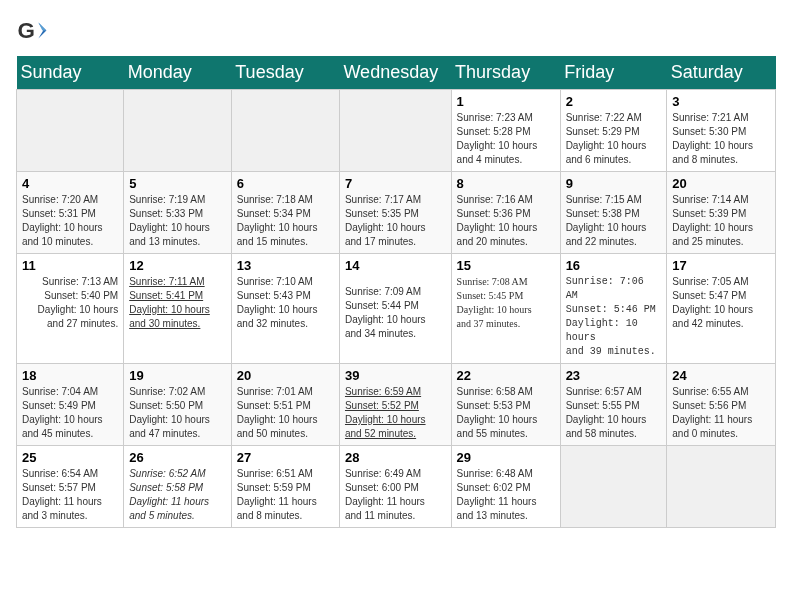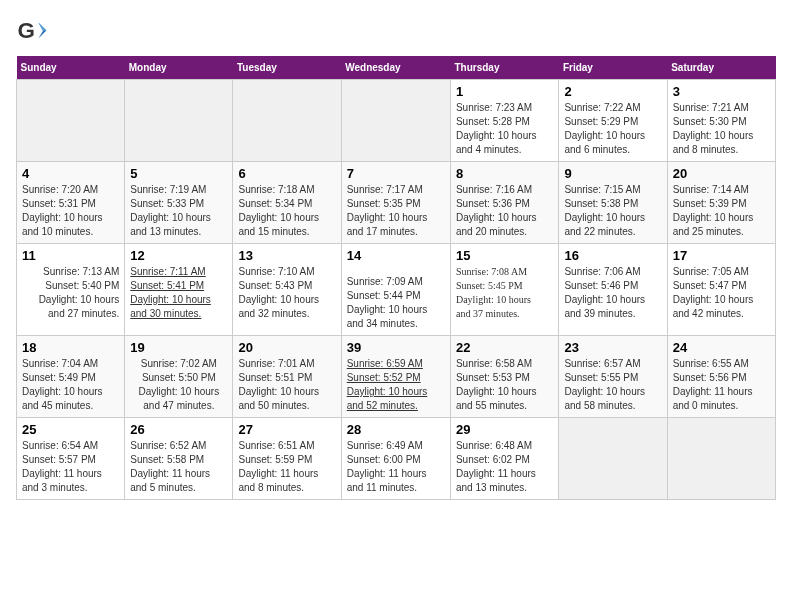--- a/index.html
+++ b/index.html
@@ -52,26 +52,26 @@
       font-size: 16px;
       font-weight: normal;
       color: #444;
     }
     table {
       width: 100%;
       border-collapse: collapse;
       font-size: 11px;
     }
     thead tr th {
-      background: #701a75;
+      background: #0f766e;
       color: #fff;
       padding: 6px 4px;
       text-align: left;
-      font-size: 10px;
-      font-weight: bold;
+      font-size: 18px;
+      font-weight: normal;
     }
     tbody tr td {
       border: 1px solid #ccc;
       padding: 4px 5px;
       vertical-align: top;
       width: 113px;
       min-height: 80px;
       background: #fff;
     }
     tbody tr:nth-child(even) td {
@@ -235,21 +235,21 @@
         </td>
         <td>
           <span class="day-number">15</span>
           <div class="day-info" style="white-space: pre-line; font-family: Liberation Serif, serif;">Sunrise: 7:08 AM
 Sunset: 5:45 PM
 Daylight: 10 hours
 and 37 minutes.</div>
         </td>
         <td>
           <span class="day-number">16</span>
-          <div class="day-info" style="white-space: pre-line;">Sunrise: 7:06 AM
+          <div class="day-info" style="white-space: pre-line; font-family: Liberation Mono, monospace;">Sunrise: 7:06 AM
 Sunset: 5:46 PM
 Daylight: 10 hours
 and 39 minutes.</div>
         </td>
         <td>
           <span class="day-number">17</span>
           <div class="day-info" style="white-space: pre-line;">Sunrise: 7:05 AM
 Sunset: 5:47 PM
 Daylight: 10 hours
 and 42 minutes.</div>
@@ -258,21 +258,21 @@
       <tr>
         <td>
           <span class="day-number">18</span>
           <div class="day-info" style="white-space: pre-line;">Sunrise: 7:04 AM
 Sunset: 5:49 PM
 Daylight: 10 hours
 and 45 minutes.</div>
         </td>
         <td>
           <span class="day-number">19</span>
-          <div class="day-info" style="white-space: pre-line; text-align: center;">Sunrise: 7:02 AM
+          <div class="day-info" style="white-space: pre-line;">Sunrise: 7:02 AM
 Sunset: 5:50 PM
 Daylight: 10 hours
 and 47 minutes.</div>
         </td>
         <td>
           <span class="day-number">20</span>
           <div class="day-info" style="white-space: pre-line;">Sunrise: 7:01 AM
 Sunset: 5:51 PM
 Daylight: 10 hours
 and 50 minutes.</div>
@@ -309,21 +309,21 @@
       <tr>
         <td>
           <span class="day-number">25</span>
           <div class="day-info" style="white-space: pre-line;">Sunrise: 6:54 AM
 Sunset: 5:57 PM
 Daylight: 11 hours
 and 3 minutes.</div>
         </td>
         <td>
           <span class="day-number">26</span>
-          <div class="day-info" style="white-space: pre-line;">Sunrise: 6:52 AM
+          <div class="day-info" style="white-space: pre-line; font-style: italic;">Sunrise: 6:52 AM
 Sunset: 5:58 PM
 Daylight: 11 hours
 and 5 minutes.</div>
         </td>
         <td>
           <span class="day-number">27</span>
           <div class="day-info" style="white-space: pre-line;">Sunrise: 6:51 AM
 Sunset: 5:59 PM
 Daylight: 11 hours
 and 8 minutes.</div>

